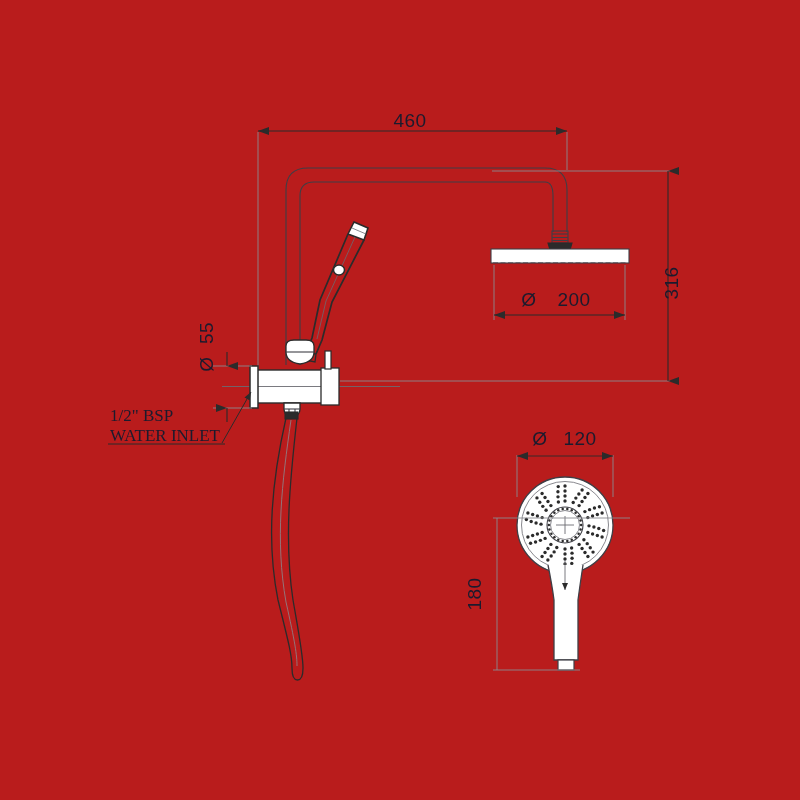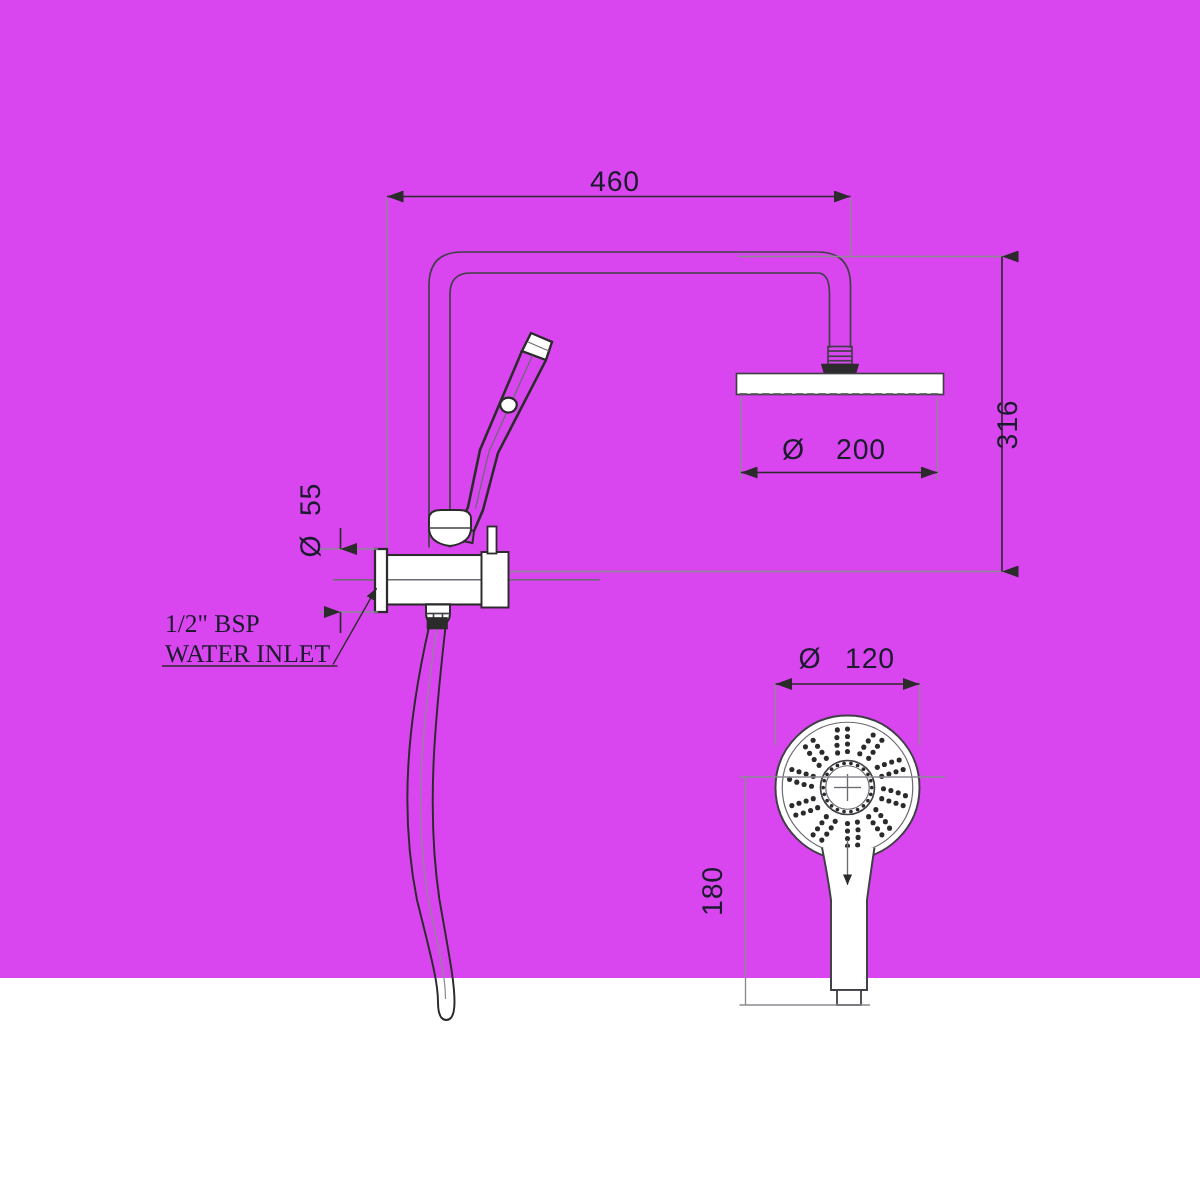--- a/index.html
+++ b/index.html
@@ -6,22 +6,22 @@
   html, body {
     margin: 0; padding: 0;
     width: 800px; height: 800px;
     background: #ffffff;
     font-family: "Liberation Sans", sans-serif;
     overflow: hidden;
   }
   #canvas {
     position: relative;
     width: 800px;
-    height: 652px;
-    background: #d946ef;
+    height: 800px;
+    background: #b91c1c;
   }
   svg#drawing {
     position: absolute;
     top: 0; left: 0;
     width: 800px;
     height: 800px;
     display: block;
   }
   .dim-text {
     font-family: "Liberation Sans", sans-serif;

